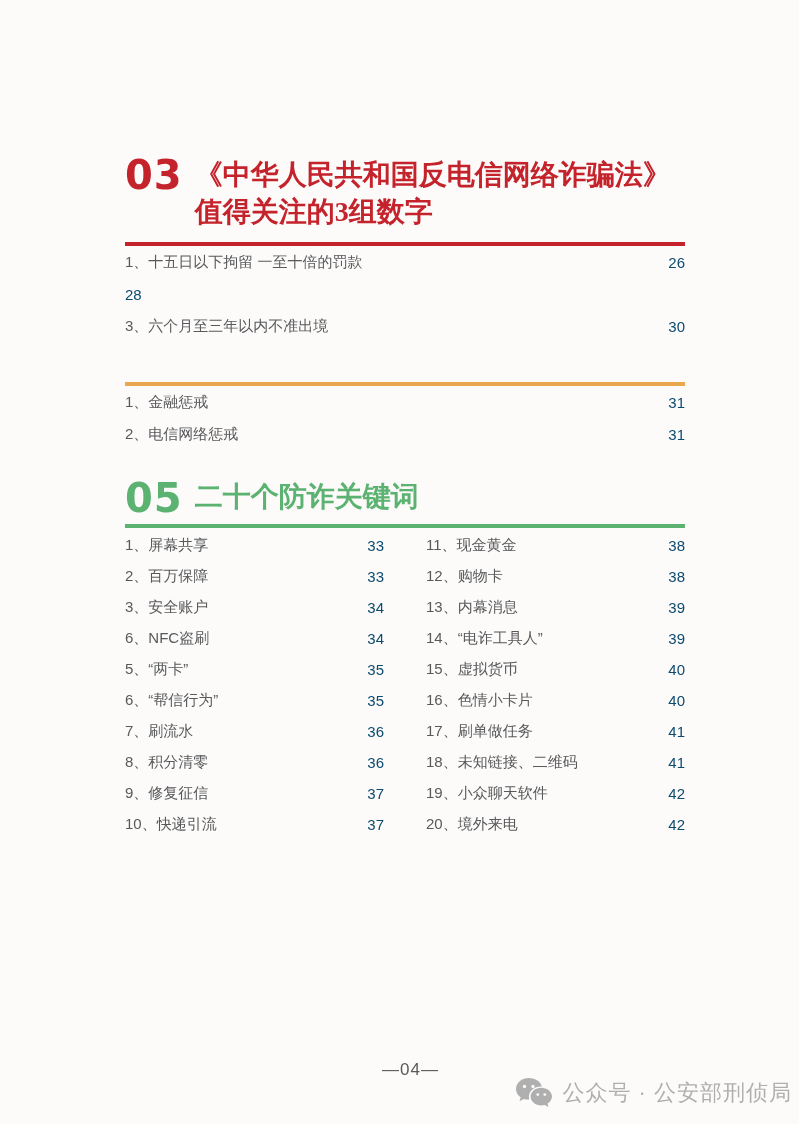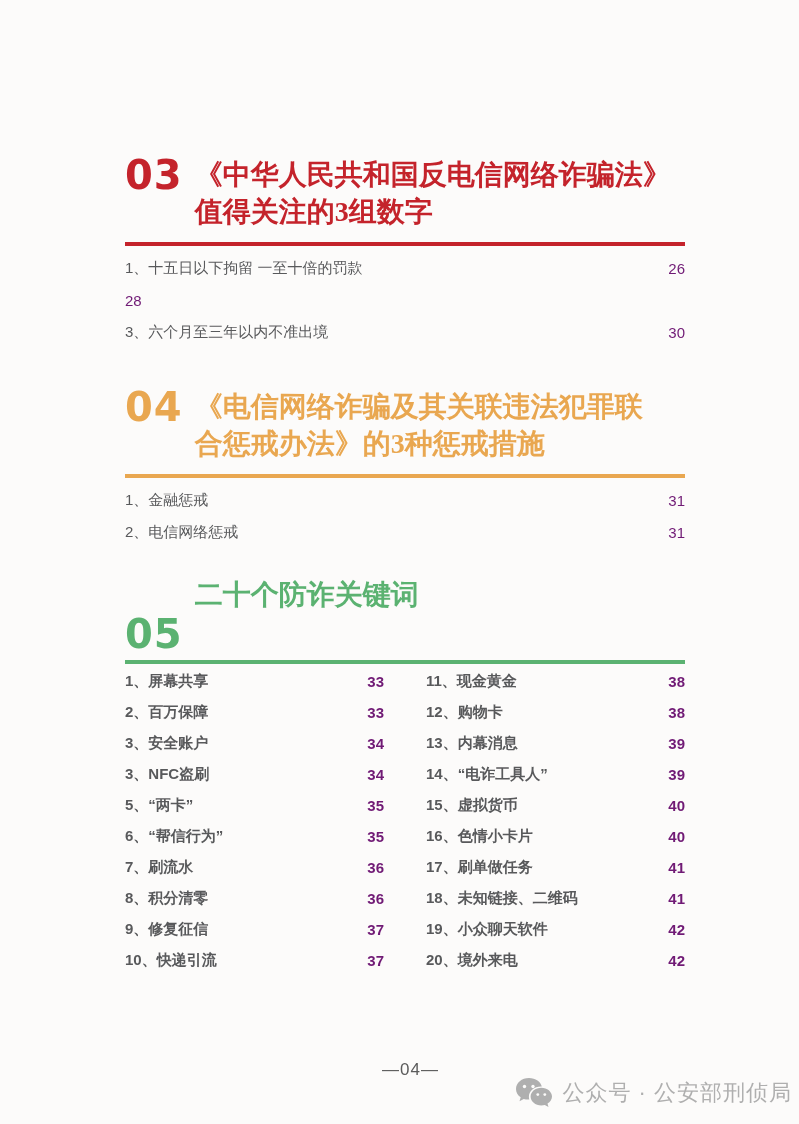--- a/index.html
+++ b/index.html
@@ -23,34 +23,34 @@
 
   .c-red   { color:#C4232B; }
   .c-orange{ color:#E9A750; }
   .c-green { color:#5BB271; }
 
   .rule { height:4px; margin-top:12px; border:none; }
   .bg-red   { background:#C4232B; }
   .bg-orange{ background:#E9A750; }
   .bg-green { background:#5BB271; }
 
-  .toc { padding-top:6px; }
+  .toc { }
   .toc-row {
     display:flex; justify-content:space-between; align-items:center;
     height:32px; color:#58595B; font-size:15px;
   }
-  .toc-page { color:#701a75; }
+  .toc-page { color:#0c4a6e; }
 
   .sec-03 { margin-bottom:40px; }
   .sec-04 { margin-bottom:30px; }
   .sec-05 .rule { margin-top:8px; }
   .sec-05 .sec-title { line-height:34px; }
-  .sec-05 .sec-num { line-height:36px;margin-top:38px; }
-
-  .two-col { display:flex; gap:42px; padding-top:2px;font-weight:bold; }
+  .sec-05 .sec-num { line-height:36px; }
+
+  .two-col { display:flex; gap:42px; padding-top:2px; }
   .col { flex:1; min-width:0; }
   .col .toc-row { height:31px; }
 
   .footer-page {
     position:absolute; left:11px; bottom:44px; width:100%;
     text-align:center; color:#5B5B5B; font-size:17px; letter-spacing:1px;
   }
   .watermark {
     position:absolute; right:7px; bottom:16px;
     display:flex; align-items:flex-end; gap:9px;
@@ -82,27 +82,20 @@
           <span class="toc-page">28</span>
         </div>
         <div class="toc-row">
           <span class="toc-label">3、六个月至三年以内不准出境</span>
           <span class="toc-page">30</span>
         </div>
       </div>
     </section>
 
     <section class="sec-04">
-      <div class="sec-head c-orange">
-        <div class="sec-num">04</div>
-        <div class="sec-title">
-          <div>《电信网络诈骗及其关联违法犯罪联</div>
-          <div>合惩戒办法》的3种惩戒措施</div>
-        </div>
-      </div>
       <div class="rule bg-orange"></div>
       <div class="toc">
         <div class="toc-row">
           <span class="toc-label">1、金融惩戒</span>
           <span class="toc-page">31</span>
         </div>
         <div class="toc-row">
           <span class="toc-label">2、电信网络惩戒</span>
           <span class="toc-page">31</span>
         </div>
@@ -125,21 +118,21 @@
           </div>
           <div class="toc-row">
             <span class="toc-label">2、百万保障</span>
             <span class="toc-page">33</span>
           </div>
           <div class="toc-row">
             <span class="toc-label">3、安全账户</span>
             <span class="toc-page">34</span>
           </div>
           <div class="toc-row">
-            <span class="toc-label">3、NFC盗刷</span>
+            <span class="toc-label">6、NFC盗刷</span>
             <span class="toc-page">34</span>
           </div>
           <div class="toc-row">
             <span class="toc-label">5、“两卡”</span>
             <span class="toc-page">35</span>
           </div>
           <div class="toc-row">
             <span class="toc-label">6、“帮信行为”</span>
             <span class="toc-page">35</span>
           </div>

